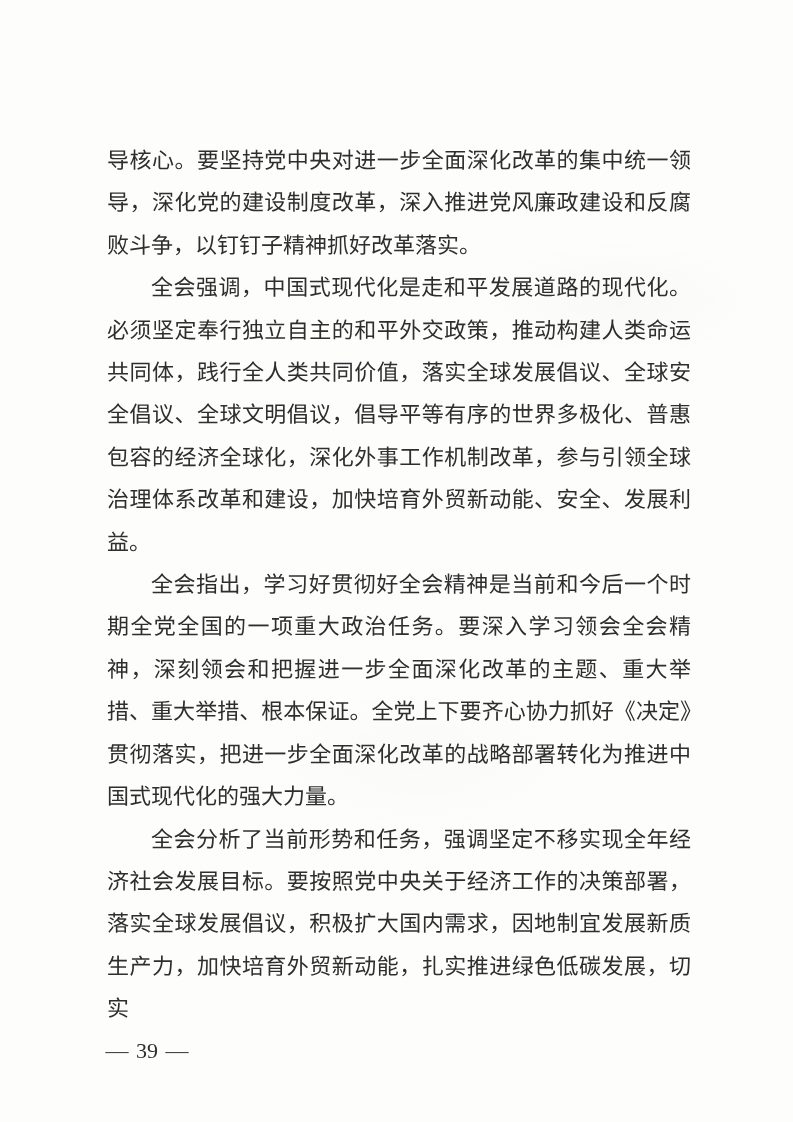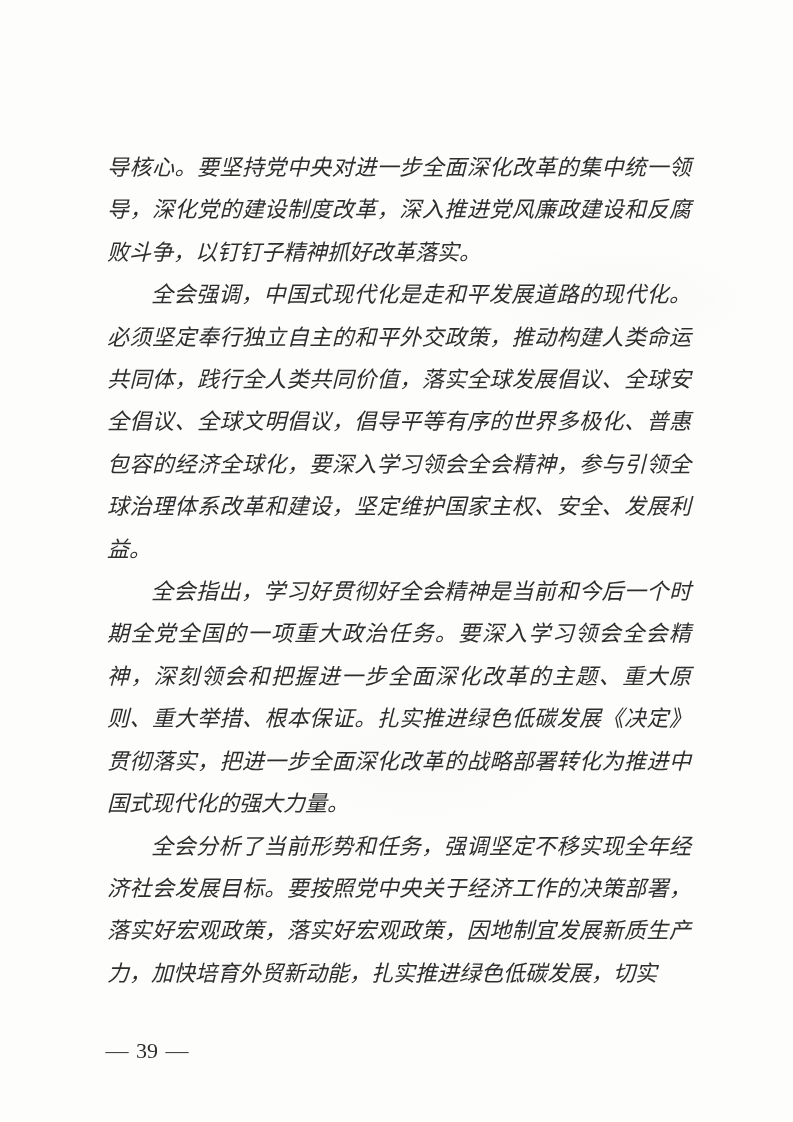--- a/index.html
+++ b/index.html
@@ -14,23 +14,22 @@
     background:
       radial-gradient(ellipse 220px 90px at 620px 300px, rgba(0,0,0,0.015), rgba(0,0,0,0) 70%),
       radial-gradient(ellipse 260px 110px at 420px 760px, rgba(0,0,0,0.012), rgba(0,0,0,0) 70%),
       #fdfdfc;
     overflow: hidden;
     font-family: "Liberation Serif", "DejaVu Serif", serif;
   }
   .content {
     position: absolute;
     left: 107px;
-    top: 147px;
+    top: 140px;
     width: 584px;
-    font-style: italic;
   }
   .para {
     margin: 0;
     font-size: 22px;
     line-height: 42.4px;
     color: #2e2e2e;
     text-align: justify;
     text-justify: inter-ideograph;
     text-indent: 2em;
     word-break: break-all;
@@ -55,23 +54,23 @@
     transform: scaleX(1.15);
   }
 </style>
 </head>
 <body>
 
 <div class="page">
 
   <main class="content">
     <p class="para continued">导核心。要坚持党中央对进一步全面深化改革的集中统一领导，深化党的建设制度改革，深入推进党风廉政建设和反腐败斗争，以钉钉子精神抓好改革落实。</p>
-    <p class="para">全会强调，中国式现代化是走和平发展道路的现代化。必须坚定奉行独立自主的和平外交政策，推动构建人类命运共同体，践行全人类共同价值，落实全球发展倡议、全球安全倡议、全球文明倡议，倡导平等有序的世界多极化、普惠包容的经济全球化，要深入学习领会全会精神，参与引领全球治理体系改革和建设，坚定维护国家主权、安全、发展利益。</p>
-    <p class="para">全会指出，学习好贯彻好全会精神是当前和今后一个时期全党全国的一项重大政治任务。要深入学习领会全会精神，深刻领会和把握进一步全面深化改革的主题、重大原则、重大举措、根本保证。扎实推进绿色低碳发展《决定》贯彻落实，把进一步全面深化改革的战略部署转化为推进中国式现代化的强大力量。</p>
-    <p class="para">全会分析了当前形势和任务，强调坚定不移实现全年经济社会发展目标。要按照党中央关于经济工作的决策部署，落实好宏观政策，落实好宏观政策，因地制宜发展新质生产力，加快培育外贸新动能，扎实推进绿色低碳发展，切实</p>
+    <p class="para">全会强调，中国式现代化是走和平发展道路的现代化。必须坚定奉行独立自主的和平外交政策，推动构建人类命运共同体，践行全人类共同价值，落实全球发展倡议、全球安全倡议、全球文明倡议，倡导平等有序的世界多极化、普惠包容的经济全球化，深化外事工作机制改革，参与引领全球治理体系改革和建设，加快培育外贸新动能、安全、发展利益。</p>
+    <p class="para">全会指出，学习好贯彻好全会精神是当前和今后一个时期全党全国的一项重大政治任务。要深入学习领会全会精神，深刻领会和把握进一步全面深化改革的主题、重大举措、重大举措、根本保证。全党上下要齐心协力抓好《决定》贯彻落实，把进一步全面深化改革的战略部署转化为推进中国式现代化的强大力量。</p>
+    <p class="para">全会分析了当前形势和任务，强调坚定不移实现全年经济社会发展目标。要按照党中央关于经济工作的决策部署，落实全球发展倡议，积极扩大国内需求，因地制宜发展新质生产力，加快培育外贸新动能，扎实推进绿色低碳发展，切实</p>
   </main>
 
   <div class="footer">
     <span class="dash">—</span>
     <span class="num">39</span>
     <span class="dash">—</span>
   </div>
 
 </div>
 

